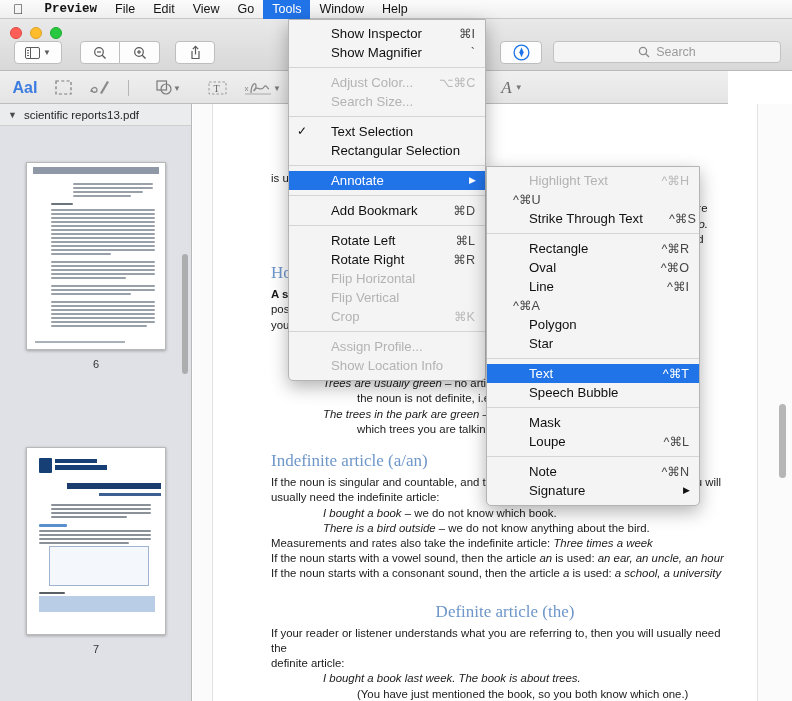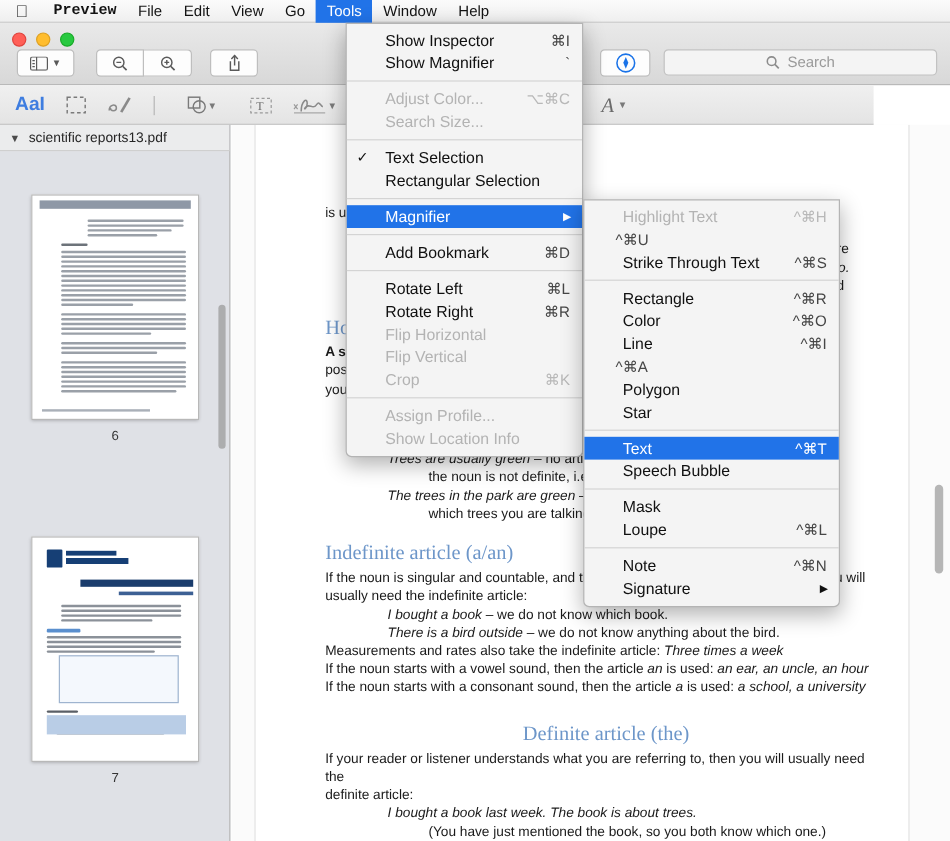--- a/index.html
+++ b/index.html
@@ -182,21 +182,21 @@
     border:1px solid #b4b4b4;
     border-radius:0 0 5px 5px;
     box-shadow:0 6px 18px rgba(0,0,0,.30);
     padding:4px 0 5px 0;
     font-size:13.2px;
   }
   .menu .row{
     height:19px; display:flex; align-items:center;
     padding:0 10px 0 0; color:#101010; white-space:nowrap; position:relative;
   }
-  .menu .row .lbl{ padding-left:32px; flex:1; }
+  .menu .row .lbl{ padding-left:42px; flex:1; }
   .menu .row .key{ color:#464646; font-size:12.6px; padding-left:26px; }
   .menu .row.dis{ color:#b3b3b3; }
   .menu .row.dis .key{ color:#b8b8b8; }
   .menu .row.sel{ background:#2173e8; color:#fff; }
   .menu .row.sel .key{ color:#fff; }
   .menu .sep{ height:1px; background:#d4d4d4; margin:5px 0; }
   .menu .check{ position:absolute; left:8px; top:0; line-height:19px; font-size:12px; }
   .menu .arw{ position:absolute; right:9px; top:0; line-height:19px; font-size:9px; }
 
   #tools-menu{ left:288px; top:19px; width:198px; }
@@ -522,21 +522,21 @@
   <div class="sep"></div>
   <div class="row">
     <span class="check">✓</span>
     <span class="lbl">Text Selection</span>
   </div>
   <div class="row">
     <span class="lbl">Rectangular Selection</span>
   </div>
   <div class="sep"></div>
   <div class="row sel">
-    <span class="lbl">Magnifier</span>
+    <span class="lbl">Annotate</span>
     <span class="arw">▶</span>
   </div>
   <div class="sep"></div>
   <div class="row">
     <span class="lbl">Add Bookmark</span>
     <span class="key">⌘D</span>
   </div>
   <div class="sep"></div>
   <div class="row">
     <span class="lbl">Rotate Left</span>
@@ -576,21 +576,21 @@
   <div class="row">
     <span class="lbl">Strike Through Text</span>
     <span class="key">^⌘S</span>
   </div>
   <div class="sep"></div>
   <div class="row">
     <span class="lbl">Rectangle</span>
     <span class="key">^⌘R</span>
   </div>
   <div class="row">
-    <span class="lbl">Color</span>
+    <span class="lbl">Oval</span>
     <span class="key">^⌘O</span>
   </div>
   <div class="row">
     <span class="lbl">Line</span>
     <span class="key">^⌘I</span>
   </div>
   <div class="row">
     <span class="key">^⌘A</span>
   </div>
   <div class="row">

